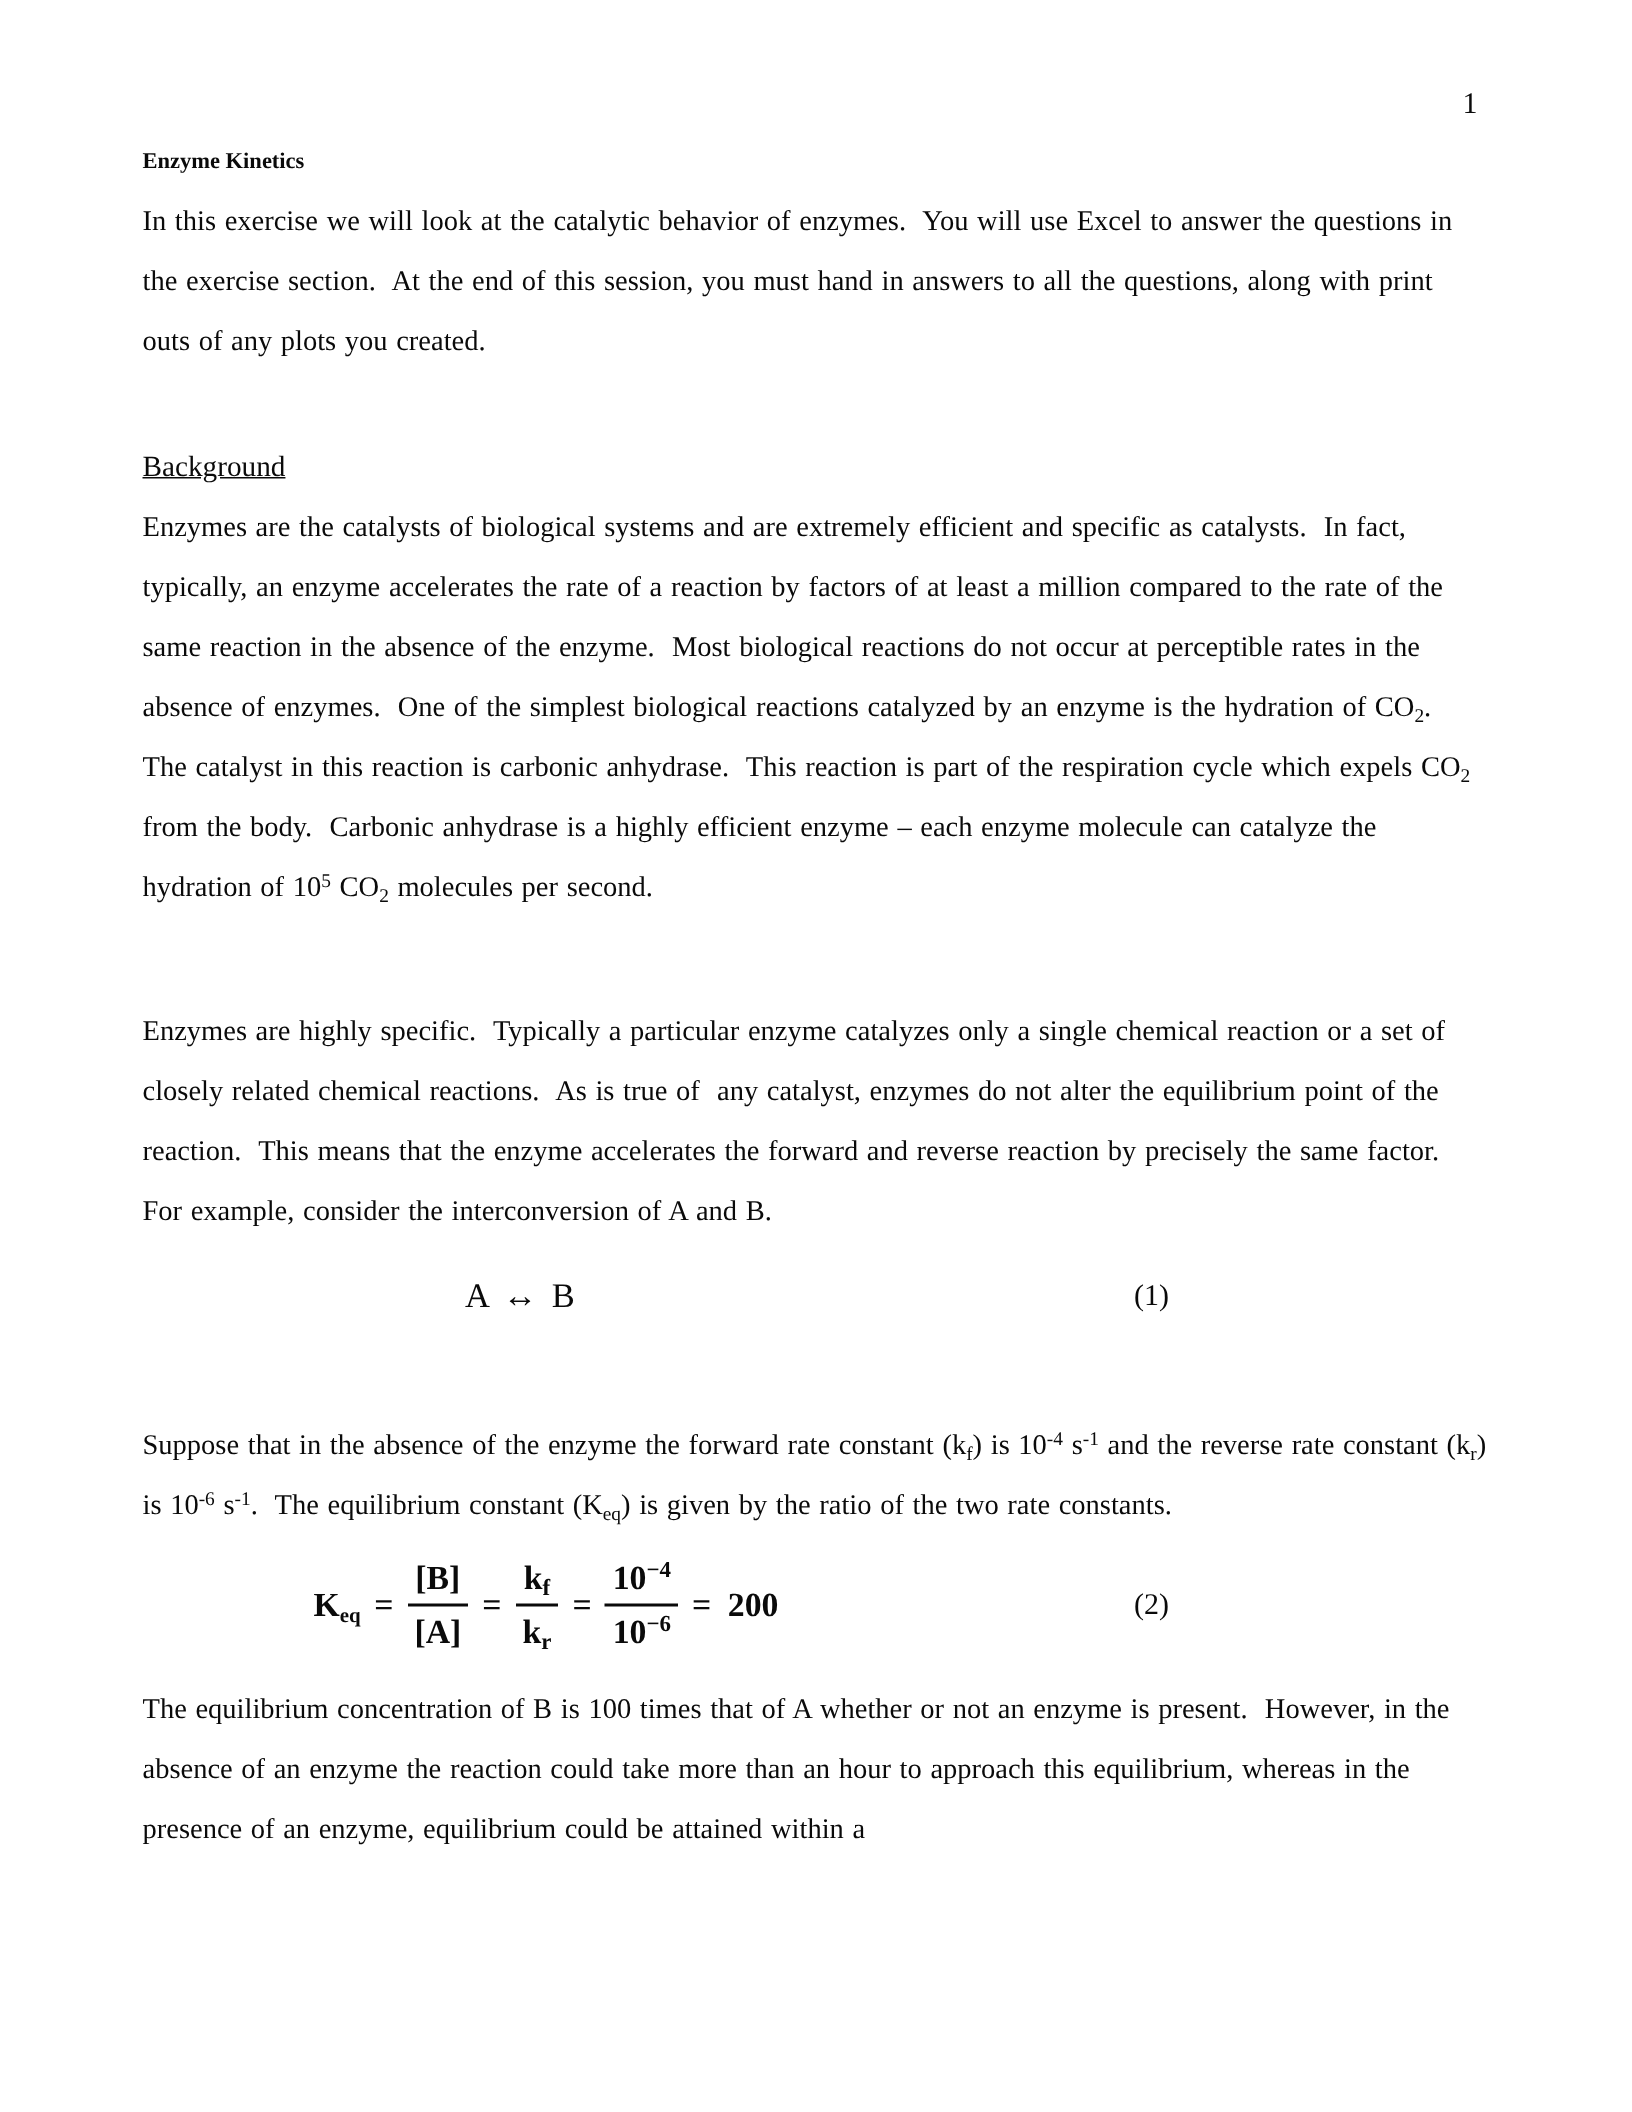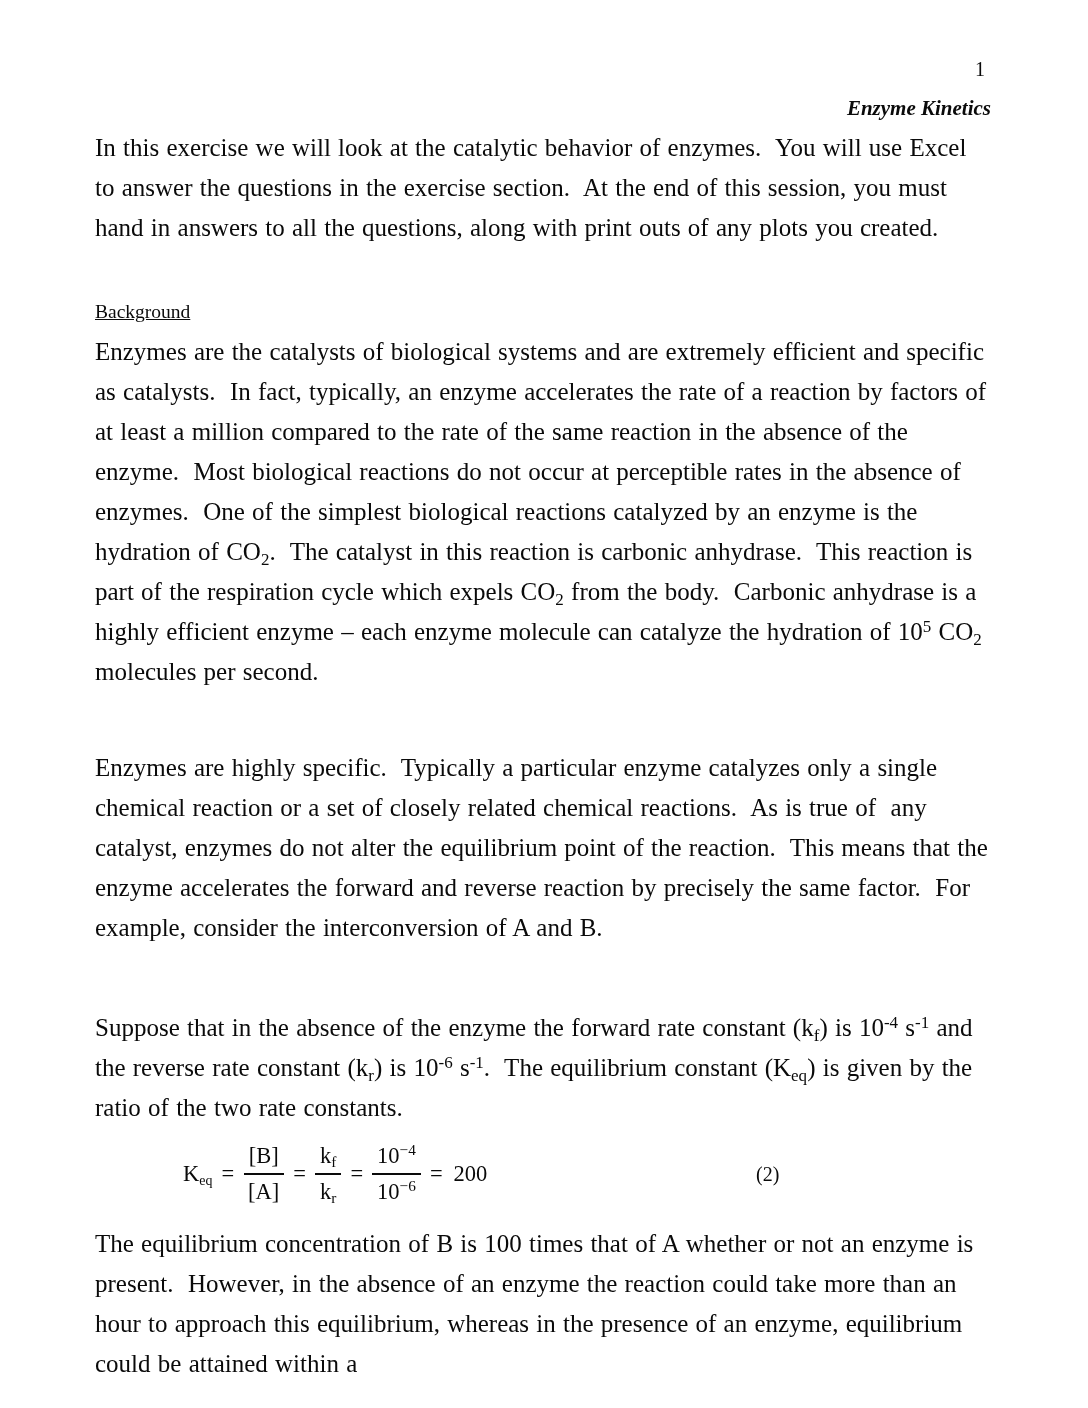--- a/index.html
+++ b/index.html
@@ -20,29 +20,28 @@
     line-height: 26px;
   }
   .content {
     position: absolute;
     left: 95px;
     top: 88px;
     width: 896px;
   }
   .title {
     margin: 0;
-    font-size: 21px;
+    font-size: 15px;
     font-weight: bold;
-    text-align: right;
+    text-align: left;
     line-height: 40px;
-    font-style: italic;
   }
   .para {
     margin: 0;
-    font-size: 25px;
+    font-size: 19px;
     line-height: 40px;
     white-space: pre-wrap;
     word-spacing: 1px;
   }
   .section-heading {
     margin: 44px 0 0 0;
     font-size: 19.5px;
     font-weight: normal;
     text-decoration: underline;
     line-height: 40px;
@@ -78,24 +77,25 @@
   }
 
   
   .eq2 {
     margin-top: 4px;
     height: 84px;
     display: flex;
     align-items: center;
   }
   .eq2 .eq-body2 {
-    margin-left: 88px;
+    margin-left: 114px;
     display: inline-flex;
     align-items: center;
     font-size: 22.5px;
+    font-weight: bold;
   }
   .eq-rel { padding: 0 9px; }
   .eq-lead sub { font-size: 0.62em; }
   .frac {
     display: inline-flex;
     flex-direction: column;
     align-items: center;
     vertical-align: middle;
   }
   .frac .num, .frac .den {
@@ -120,20 +120,24 @@
     <h1 class="title">Enzyme Kinetics</h1>
 
     <p class="para"><span>In this exercise we will look at the catalytic behavior of enzymes.  You will use Excel to answer the questions in the exercise section.  At the end of this session, you must hand in answers to all the questions, along with print outs of any plots you created.</span></p>
 
     <h2 class="section-heading">Background</h2>
 
     <p class="para"><span>Enzymes are the catalysts of biological systems and are extremely efficient and specific as catalysts.  In fact, typically, an enzyme accelerates the rate of a reaction by factors of at least a million compared to the rate of the same reaction in the absence of the enzyme.  Most biological reactions do not occur at perceptible rates in the absence of enzymes.  One of the simplest biological reactions catalyzed by an enzyme is the hydration of CO</span><sub>2</sub><span>.  The catalyst in this reaction is carbonic anhydrase.  This reaction is part of the respiration cycle which expels CO</span><sub>2</sub><span> from the body.  Carbonic anhydrase is a highly efficient enzyme – each enzyme molecule can catalyze the hydration of 10</span><sup>5</sup><span> CO</span><sub>2</sub><span> molecules per second.</span></p>
 
     <p class="para para-specific"><span>Enzymes are highly specific.  Typically a particular enzyme catalyzes only a single chemical reaction or a set of closely related chemical reactions.  As is true of  any catalyst, enzymes do not alter the equilibrium point of the reaction.  This means that the enzyme accelerates the forward and reverse reaction by precisely the same factor.  For example, consider the interconversion of A and B.</span></p>
 
+    <div class="equation eq1">
+      <span class="eq-body">A ↔ B</span>
+      <span class="eq-number">(1)</span>
+    </div>
 
     <p class="para para-suppose"><span>Suppose that in the absence of the enzyme the forward rate constant (k</span><sub>f</sub><span>) is 10</span><sup>-4</sup><span> s</span><sup>-1</sup><span> and the reverse rate constant (k</span><sub>r</sub><span>) is 10</span><sup>-6</sup><span> s</span><sup>-1</sup><span>.  The equilibrium constant (K</span><sub>eq</sub><span>) is given by the ratio of the two rate constants.</span></p>
 
     <div class="equation eq2">
       <span class="eq-body2">
         <span class="eq-lead"><span>K</span><sub>eq</sub></span>
         <span class="eq-rel">=</span>
         <span class="frac">
           <span class="num"><span>[B]</span></span>
           <span class="den"><span>[A]</span></span>

